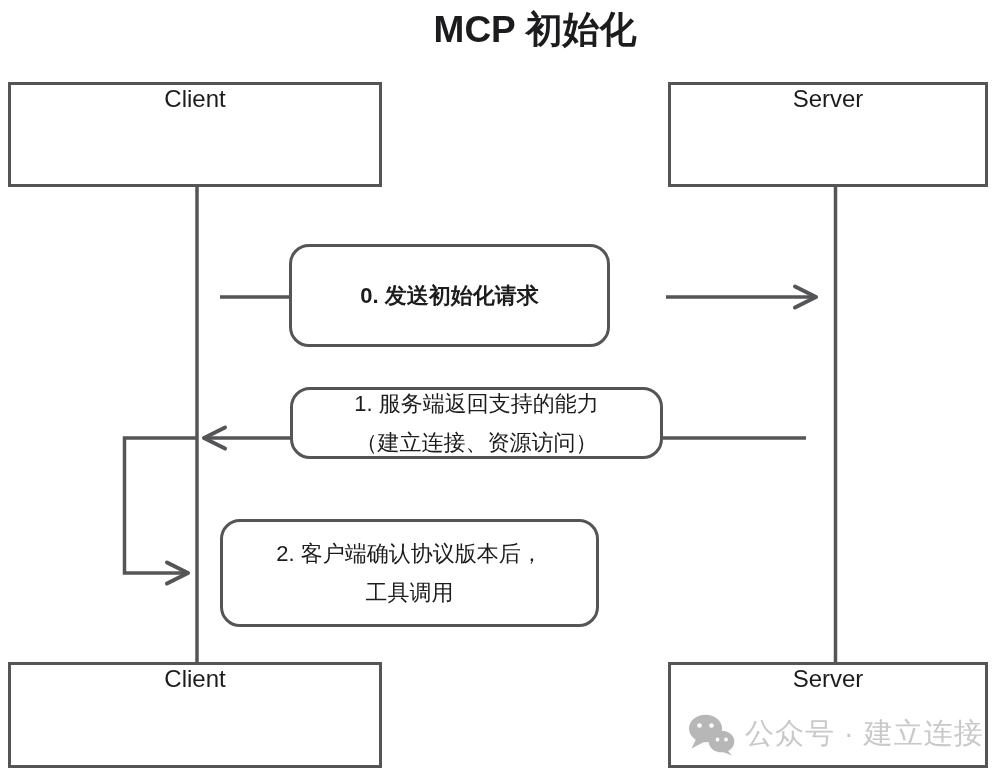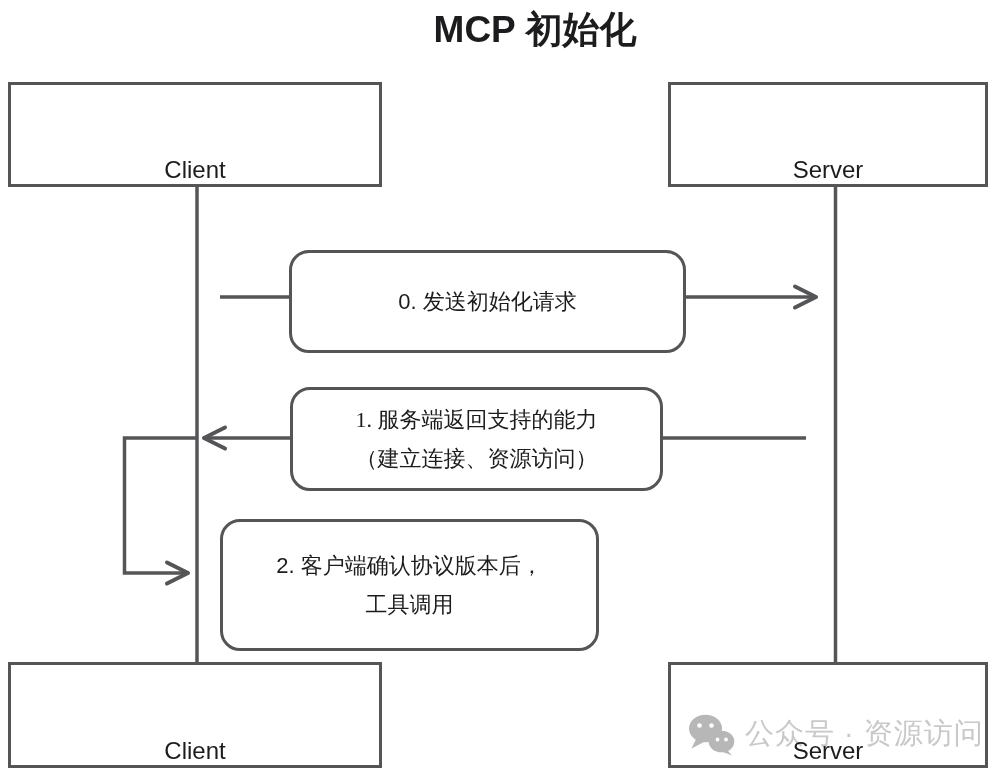--- a/index.html
+++ b/index.html
@@ -10,37 +10,37 @@
   .title {
     position:absolute; left:535px; top:5px; transform:translateX(-50%);
     font-size:37px; font-weight:700; color:var(--text,#1b1b1b); white-space:nowrap;
   }
   .wires { position:absolute; left:0; top:0; width:998px; height:774px; }
   .ln   { stroke:var(--stroke,#555555); stroke-width:3.5; fill:none; }
   .head { stroke:var(--stroke,#555555); stroke-width:4;   fill:none; stroke-linecap:round; stroke-linejoin:round; }
   .actor {
     position:absolute; box-sizing:border-box; background:#ffffff;
     border:3px solid var(--stroke,#555555);
-    display:flex; align-items:flex-end; justify-content:center;
+    display:flex; align-items:flex-start; justify-content:center;
     font-size:24px; color:var(--text,#1b1b1b);
   }
   .actor .lbl { position:relative; z-index:3; }
   .actor-client-top    { left:8px;   top:82px;  width:374px; height:105px; }
   .actor-server-top    { left:668px; top:82px;  width:320px; height:105px; }
   .actor-client-bottom { left:8px;   top:662px; width:374px; height:106px; }
   .actor-server-bottom { left:668px; top:662px; width:320px; height:106px; }
   .msg {
     position:absolute; box-sizing:border-box; background:#ffffff;
     border:3px solid var(--stroke,#555555); border-radius:20px;
     display:flex; flex-direction:column; align-items:center; justify-content:center;
     font-size:22px; color:var(--text,#1b1b1b); line-height:39px; text-align:center;
   }
-  .msg-0 { left:289px; top:250px; width:397px; height:103px; }
-  .msg-1 { left:290px; top:387px; width:373px; height:104px;font-family:Liberation Serif, serif; }
-  .msg-2 { left:220px; top:519px; width:379px; height:132px; }
+  .msg-0 { left:289px; top:244px; width:321px; height:103px;font-weight:bold; }
+  .msg-1 { left:290px; top:387px; width:373px; height:72px; }
+  .msg-2 { left:220px; top:519px; width:379px; height:108px; }
   .watermark {
     position:absolute; left:687px; top:712px; z-index:2;
     display:flex; align-items:center; gap:10px; white-space:nowrap;
   }
   .watermark .wm-text { font-size:29px; color:var(--watermark,#c9c9c9); letter-spacing:1px; }
 </style>
 </head>
 <body>
 
 <div class="canvas">
@@ -96,16 +96,16 @@
         <ellipse cx="34.5" cy="29.5" rx="12.8" ry="10.8"></ellipse>
         <path d="M40.5,38.5 L45,43.5 L36,40 Z"></path>
       </g>
       <g fill="#ffffff">
         <circle cx="12.5" cy="13.5" r="2.3"></circle>
         <circle cx="24.5" cy="13.5" r="2.3"></circle>
         <circle cx="30.5" cy="27.5" r="1.9"></circle>
         <circle cx="39.0" cy="27.5" r="1.9"></circle>
       </g>
     </svg>
-    <span class="wm-text">公众号 · 资源访问</span>
+    <span class="wm-text">公众号 · 建立连接</span>
   </div>
 
 </div>
 
 </body></html>

